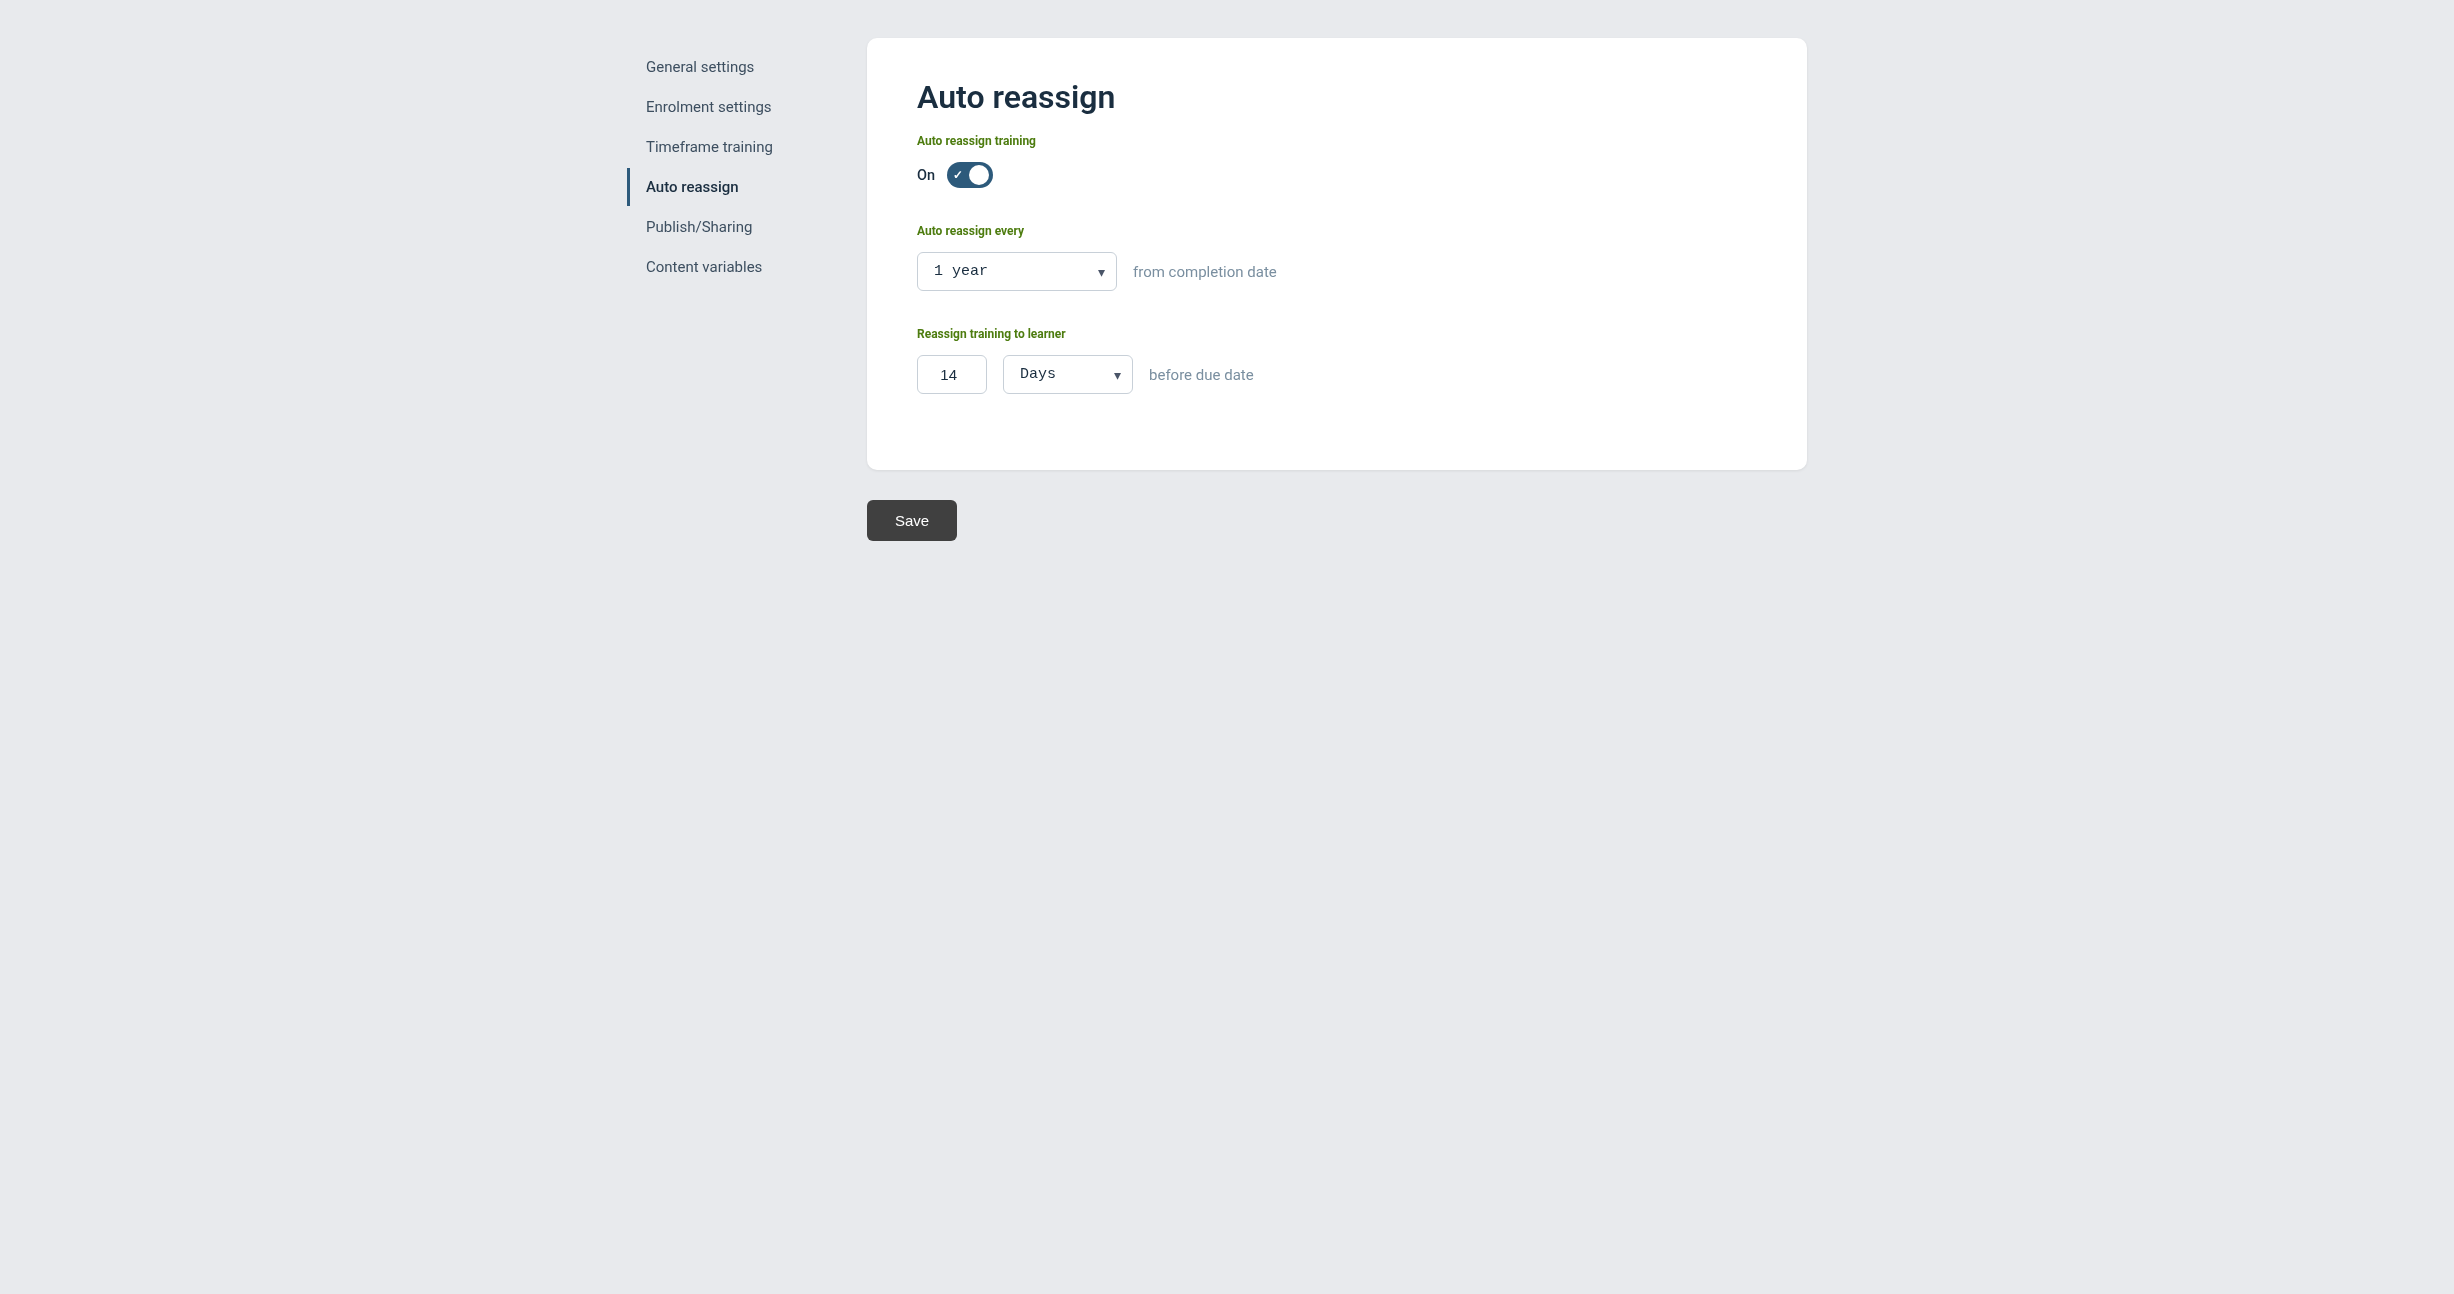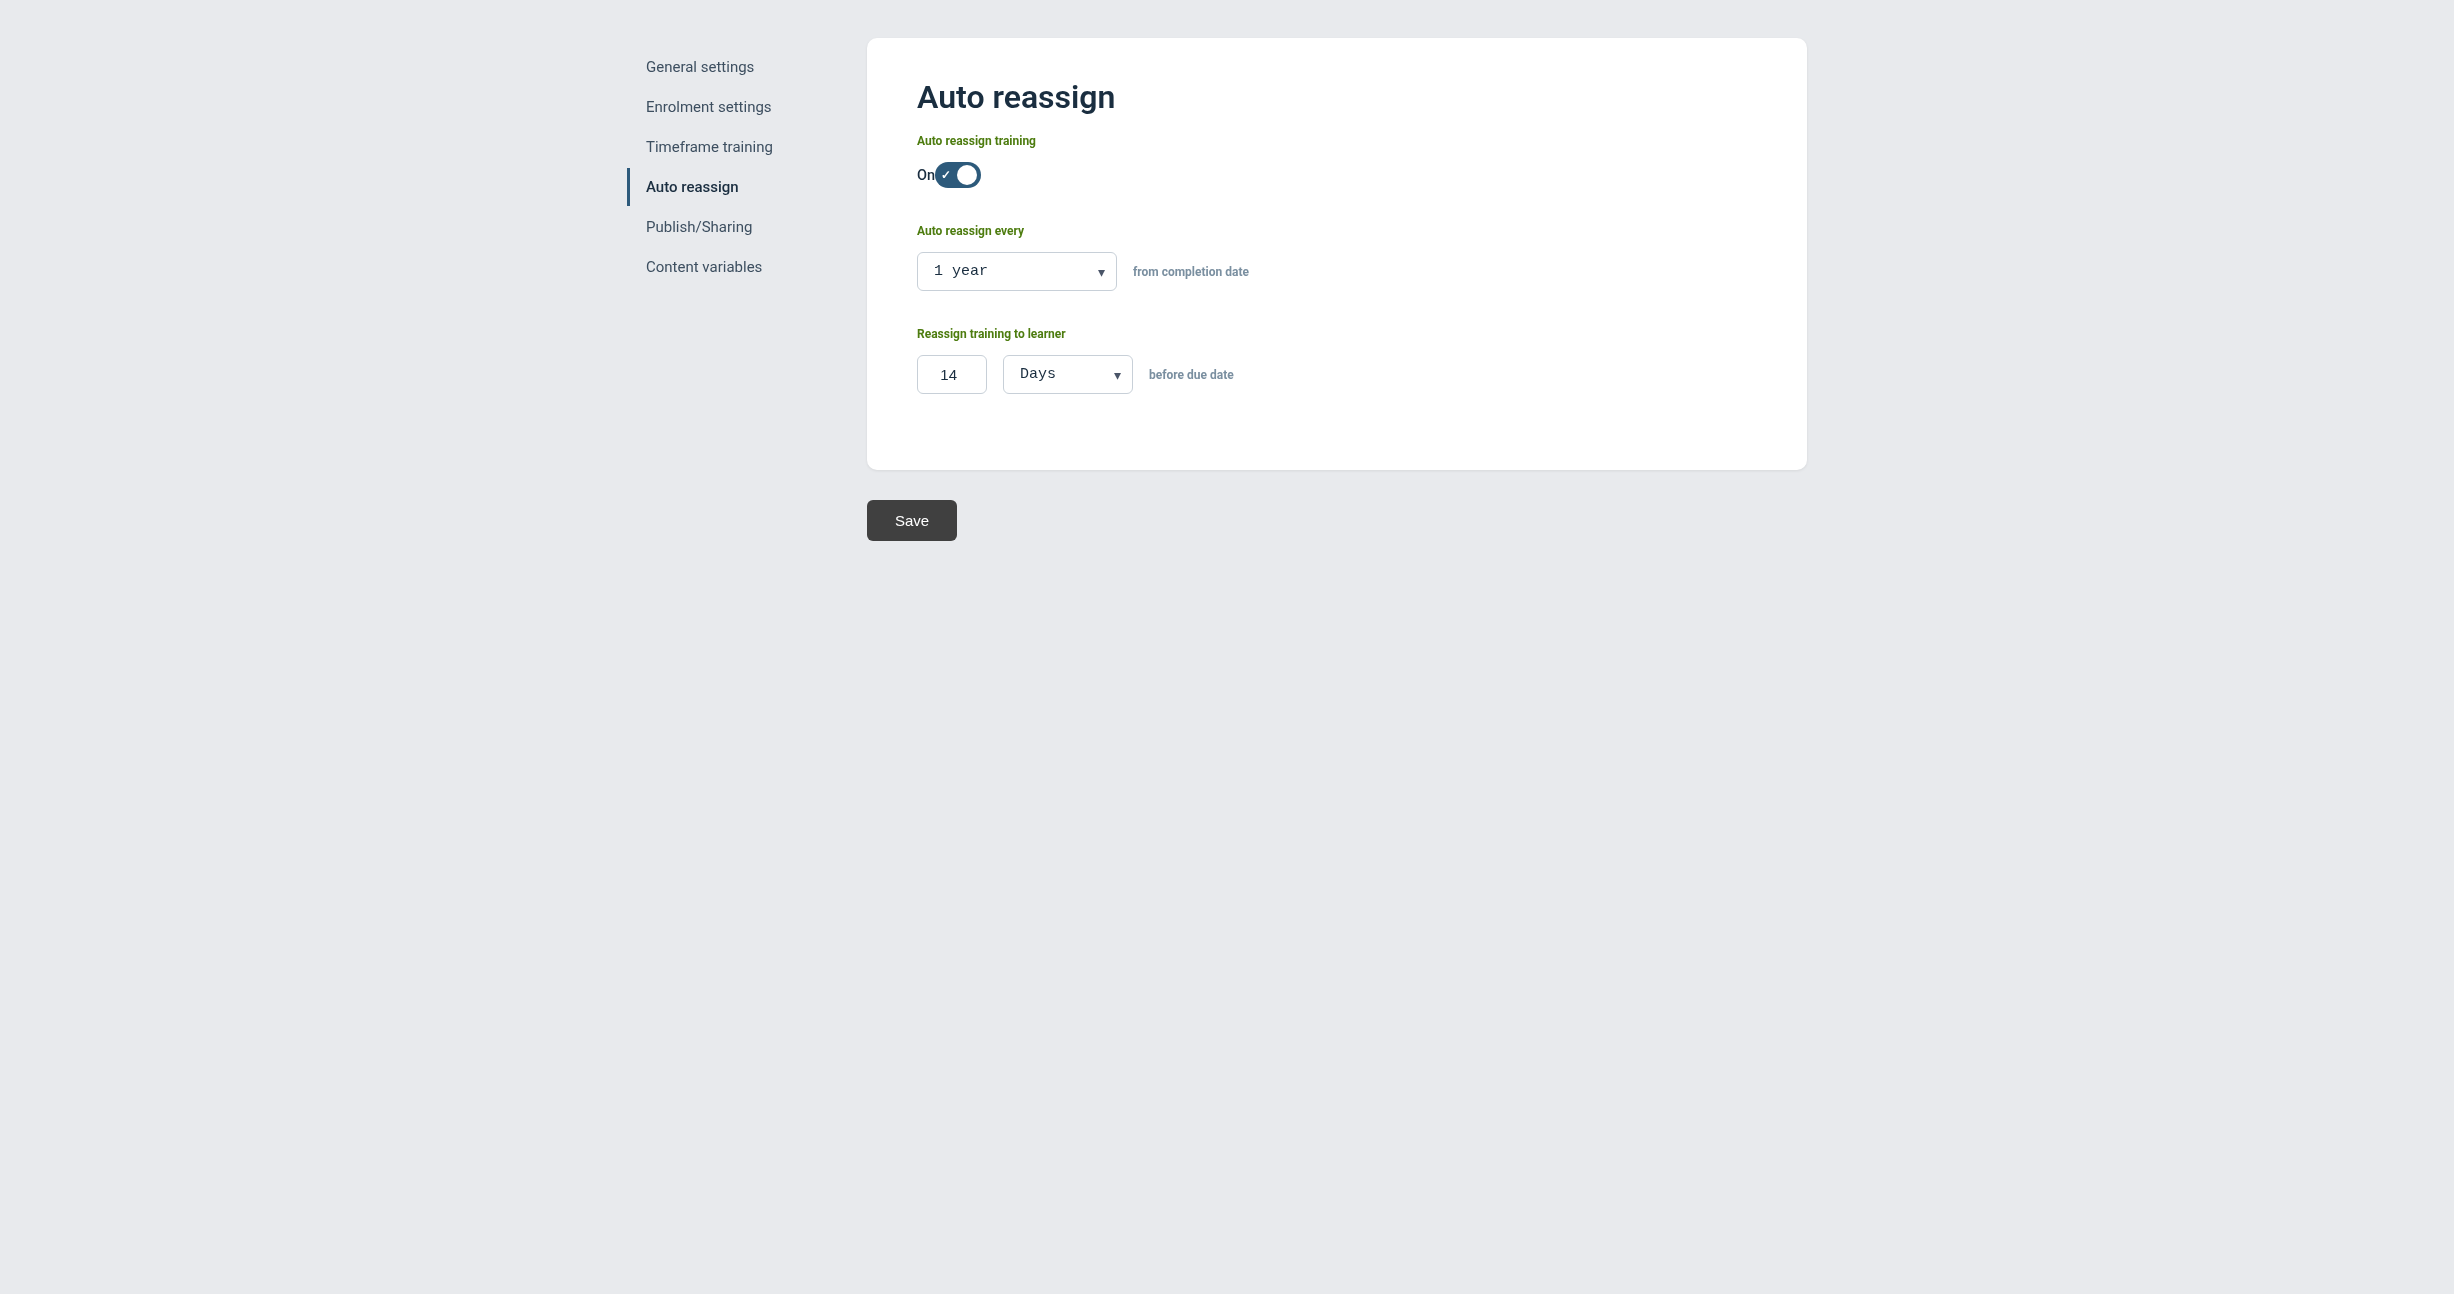--- a/index.html
+++ b/index.html
@@ -88,20 +88,21 @@
     .section-label {
       font-size: 12px;
       font-weight: 700;
       color: #4d7c0f;
       margin-bottom: 14px;
     }
 
     .toggle-row {
       display: flex;
       align-items: center;
+      gap: 12px;
     }
 
     .toggle-label {
       font-size: 14.5px;
       color: #1a2e40;
       font-weight: 500;
     }
 
     .toggle {
       position: relative;
@@ -196,23 +197,22 @@
       border-radius: 6px;
       padding: 10px 14px;
       font-size: 15px;
       color: #1a2e40;
       width: 70px;
       text-align: right;
       outline: none;
     }
 
     .field-suffix {
-      font-size: 12px;
+      font-size: 15px;
       color: #7a8fa0;
-      font-weight: bold;
     }
 
     .save-section {
       margin-top: 30px;
       padding-left: 0;
     }
 
     .save-button {
       background-color: #404040;
       color: white;

